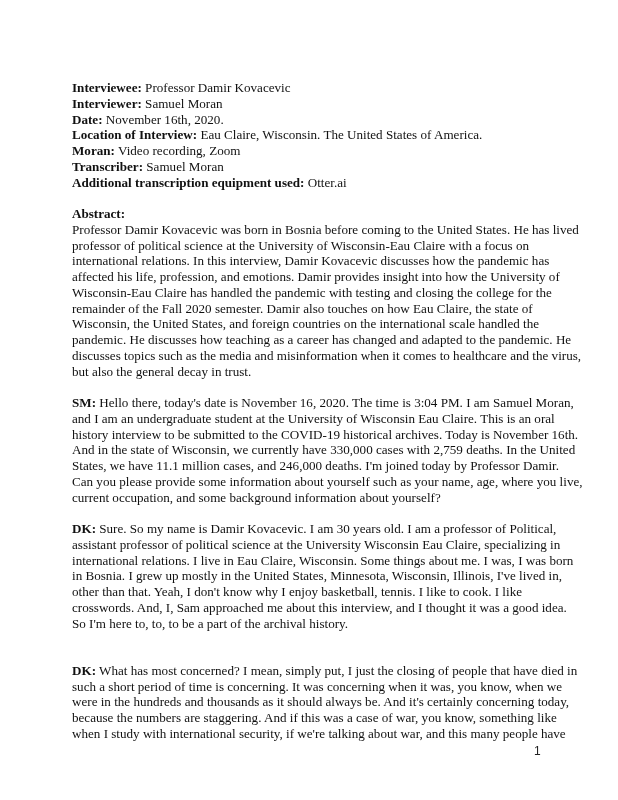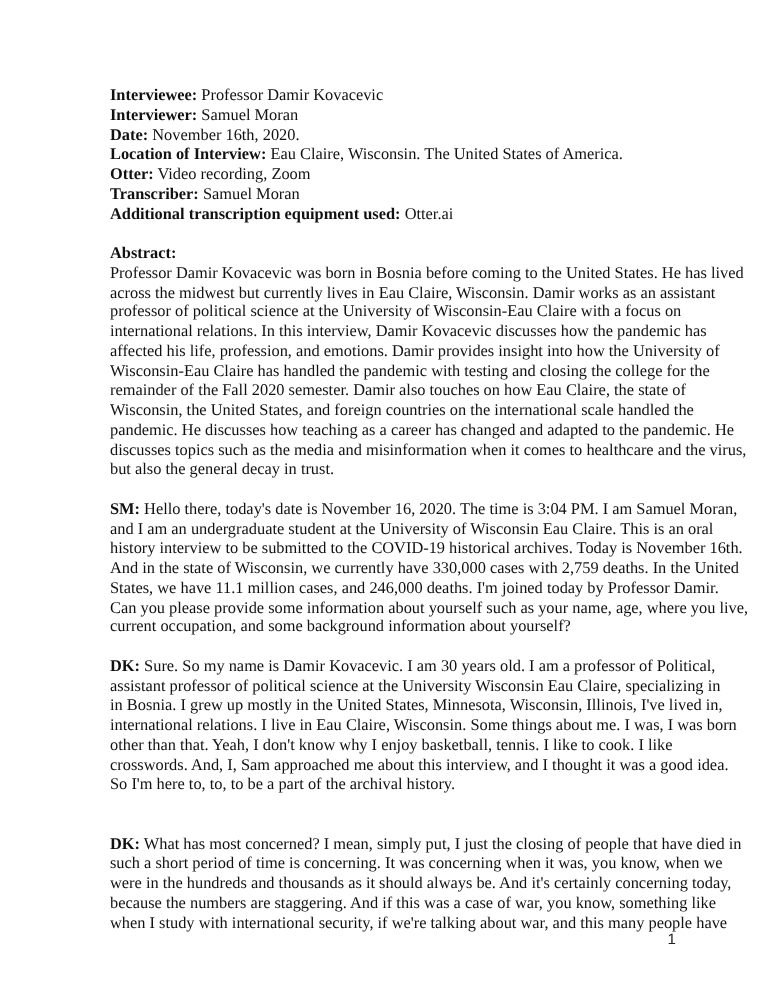--- a/index.html
+++ b/index.html
@@ -11,26 +11,25 @@
       width: 618px;
       height: 800px;
       position: relative;
       overflow: hidden;
       font-family: "Liberation Serif", "DejaVu Serif", serif;
       color: #111111;
     }
     .page {
       position: absolute;
       left: 72px;
-      top: 68px;
+      top: 80px;
       width: 486px;
       font-size: 13.1px;
       line-height: 15.75px;
       letter-spacing: 0px;
-      margin-left: 16px;
     }
     .line { white-space: nowrap; }
     .b { font-weight: bold; }
     .gap { height: 15.75px; }
     .page-number {
       position: absolute;
       left: 534px;
       top: 744px;
       font-family: "Liberation Sans", "DejaVu Sans", sans-serif;
       font-size: 12px;
@@ -38,30 +37,29 @@
     }
   </style>
 </head>
 <body>
 
 <div class="page">
   <div class="line"><span class="b">Interviewee:</span> <span>Professor Damir Kovacevic</span></div>
   <div class="line"><span class="b">Interviewer:</span> <span>Samuel Moran</span></div>
   <div class="line"><span class="b">Date:</span> <span>November 16th, 2020.</span></div>
   <div class="line"><span class="b">Location of Interview:</span> <span>Eau Claire, Wisconsin. The United States of America.</span></div>
-  <div class="line"><span class="b">Otter:</span> <span>Video recording, Zoom</span></div>
+  <div class="line"><span class="b">Moran:</span> <span>Video recording, Zoom</span></div>
   <div class="line"><span class="b">Transcriber:</span> <span>Samuel Moran</span></div>
   <div class="line"><span class="b">Additional transcription equipment used:</span> <span>Otter.ai</span></div>
 
   <div class="gap"></div>
 
   <div class="line b">Abstract:</div>
   <div>
     <div class="line">Professor Damir Kovacevic was born in Bosnia before coming to the United States. He has lived</div>
-    <div class="line">across the midwest but currently lives in Eau Claire, Wisconsin. Damir works as an assistant</div>
     <div class="line">professor of political science at the University of Wisconsin-Eau Claire with a focus on</div>
     <div class="line">international relations. In this interview, Damir Kovacevic discusses how the pandemic has</div>
     <div class="line">affected his life, profession, and emotions. Damir provides insight into how the University of</div>
     <div class="line">Wisconsin-Eau Claire has handled the pandemic with testing and closing the college for the</div>
     <div class="line">remainder of the Fall 2020 semester. Damir also touches on how Eau Claire, the state of</div>
     <div class="line">Wisconsin, the United States, and foreign countries on the international scale handled the</div>
     <div class="line">pandemic. He discusses how teaching as a career has changed and adapted to the pandemic. He</div>
     <div class="line">discusses topics such as the media and misinformation when it comes to healthcare and the virus,</div>
     <div class="line">but also the general decay in trust.</div>
   </div>
@@ -76,22 +74,22 @@
     <div class="line">States, we have 11.1 million cases, and 246,000 deaths. I'm joined today by Professor Damir.</div>
     <div class="line">Can you please provide some information about yourself such as your name, age, where you live,</div>
     <div class="line">current occupation, and some background information about yourself?</div>
   </div>
 
   <div class="gap"></div>
 
   <div>
     <div class="line"><span class="b">DK:</span><span> Sure. So my name is Damir Kovacevic. I am 30 years old. I am a professor of Political,</span></div>
     <div class="line">assistant professor of political science at the University Wisconsin Eau Claire, specializing in</div>
+    <div class="line">international relations. I live in Eau Claire, Wisconsin. Some things about me. I was, I was born</div>
     <div class="line">in Bosnia. I grew up mostly in the United States, Minnesota, Wisconsin, Illinois, I've lived in,</div>
-    <div class="line">international relations. I live in Eau Claire, Wisconsin. Some things about me. I was, I was born</div>
     <div class="line">other than that. Yeah, I don't know why I enjoy basketball, tennis. I like to cook. I like</div>
     <div class="line">crosswords. And, I, Sam approached me about this interview, and I thought it was a good idea.</div>
     <div class="line">So I'm here to, to, to be a part of the archival history.</div>
   </div>
 
   <div class="gap"></div>
 
 
   <div class="gap"></div>
 

